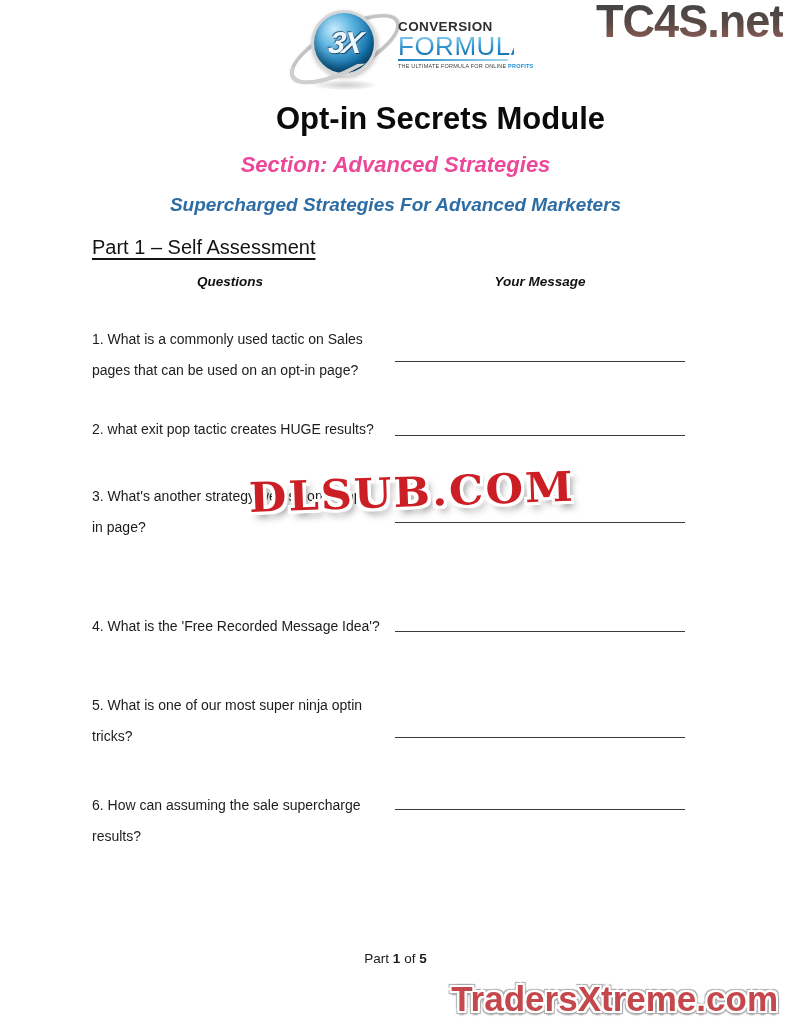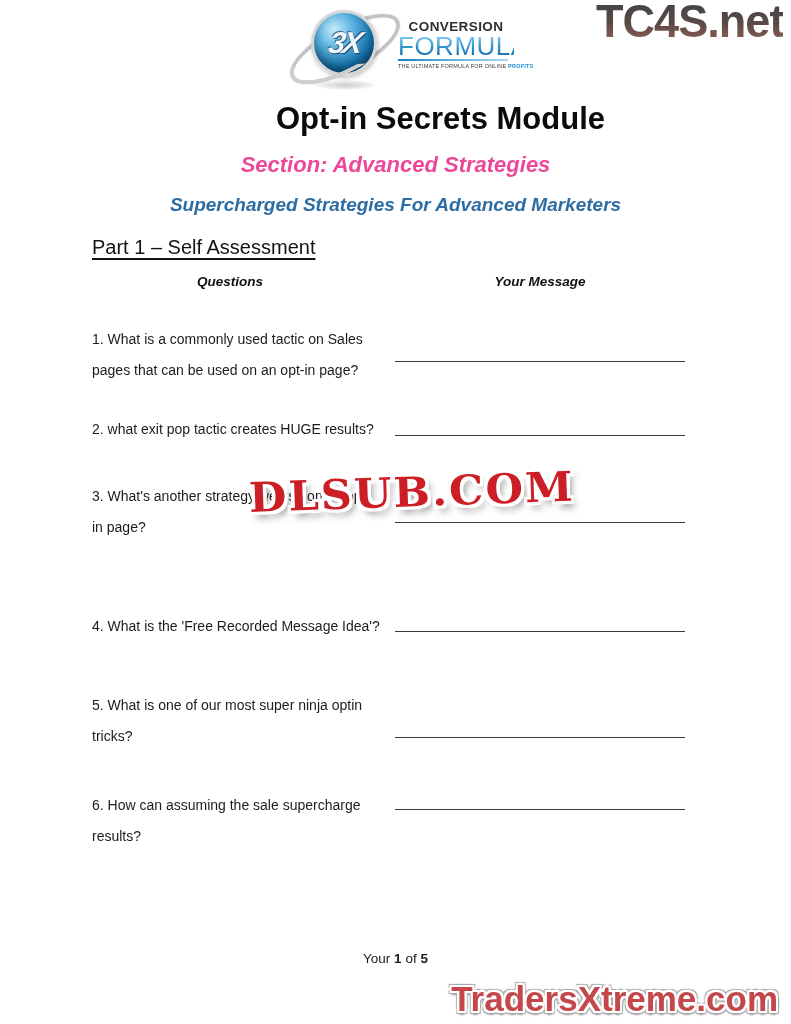--- a/index.html
+++ b/index.html
@@ -40,21 +40,21 @@
     color: #eef7fd; transform: skewX(-10deg);
     text-shadow: 1px 1px 1px #093указ;
     text-shadow: 1px 1px 1px #0a3c5e, -1px -1px 1px rgba(10,60,94,.8), 0 0 3px rgba(255,255,255,.5);
   }
   .globe-reflection {
     position: absolute; left: 20px; top: 76px; width: 62px; height: 10px;
     background: radial-gradient(ellipse at center, rgba(90,90,90,.30) 0%, rgba(120,120,120,.12) 55%, transparent 75%);
     border-radius: 50%;
   }
   .logo-text { position: absolute; left: 104px; top: 15px; width: 116px; }
-  .logo-line1 { font-size: 13.5px; font-weight: 700; color: #2e2e2e; letter-spacing: .4px; text-align: center; }
+  .logo-line1 { font-size: 13.5px; font-weight: 700; color: #2e2e2e; letter-spacing: .4px; }
   .logo-line2 {
     font-size: 26px; font-weight: 400; letter-spacing: .5px; line-height: 24px;
     background: linear-gradient(#8ed2f3 0%, #2f93ce 55%, #0d67a8 100%);
     -webkit-background-clip: text; background-clip: text; color: transparent;
   }
   .logo-rule { width: 110px; height: 2px; margin-top: 1px;
     background: linear-gradient(90deg, #1d83c4, #a6d9f2); }
   .logo-tagline { margin-top: 2px; font-size: 5.5px; color: #3c3c3c; letter-spacing: .2px; white-space: nowrap; }
   .logo-tagline b { color: #1b8ed6; font-weight: 700; }
 
@@ -171,17 +171,17 @@
 
 <div class="abs q-text q5">5. What is one of our most super ninja optin
 tricks?</div>
 <div class="abs answer-line a5"></div>
 
 <div class="abs q-text q6">6. How can assuming the sale supercharge
 results?</div>
 <div class="abs answer-line a6"></div>
 
 <div class="abs footer">
-  <span>Your</span>
+  <span>Part</span>
   <span class="bold">1</span>
   <span>of</span>
   <span class="bold">5</span>
 </div>
 
 </body></html>

